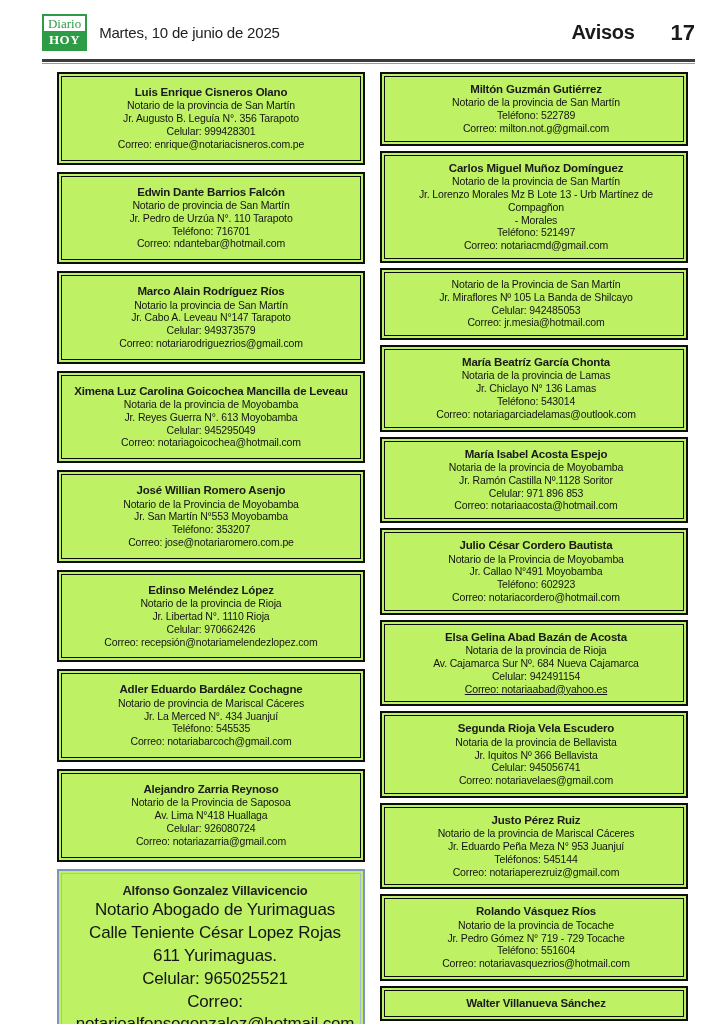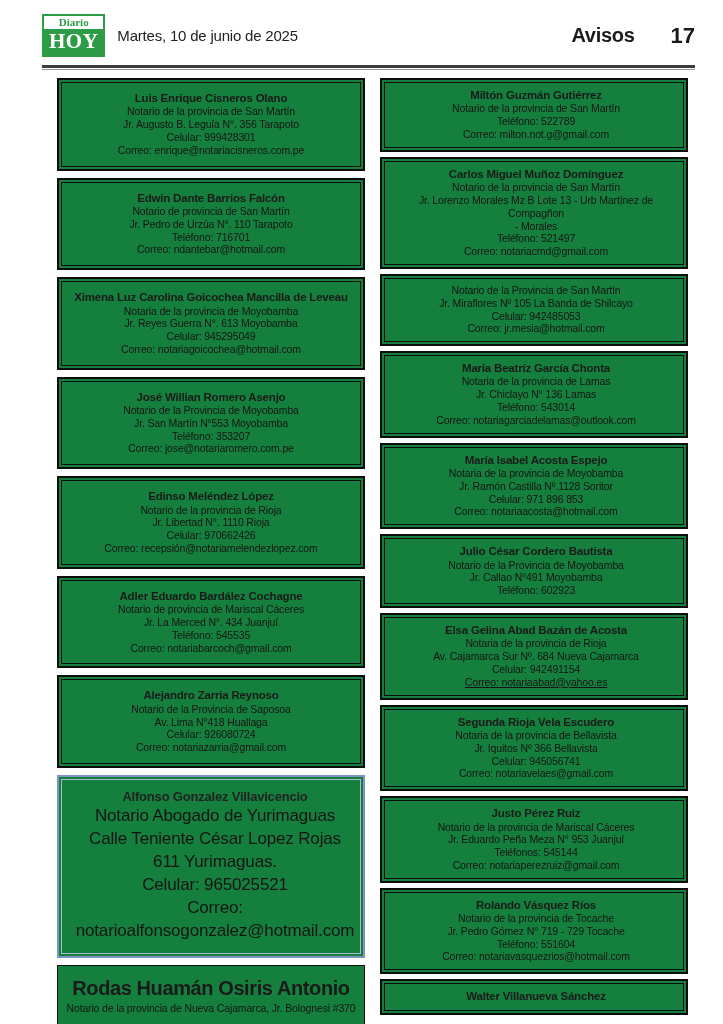--- a/index.html
+++ b/index.html
@@ -15,26 +15,26 @@
     display:flex;align-items:center;
     padding:14px 28px 6px 42px;
   }
   .logo{
     border:2px solid var(--brand-green,#2e9c47);
     display:inline-block;text-align:center;line-height:1;
     background:#fff;
   }
   .logo-top{
     display:block;color:var(--brand-green,#2e9c47);
-    font-size:11px;font-weight:bold;padding:1px 2px;
+    font-size:13px;font-weight:normal;padding:1px 2px;
     font-family:"Liberation Serif","DejaVu Serif",serif;
   }
   .logo-main{
     display:block;background:var(--brand-green,#2e9c47);color:#fff;
-    font-weight:bold;font-size:21px;padding:2px 5px 3px 5px;
+    font-weight:bold;font-size:13px;padding:2px 5px 3px 5px;
     font-family:"Liberation Serif","DejaVu Serif",serif;
     letter-spacing:.5px;
   }
   .header-date{font-size:15px;margin-left:12px;color:#222;letter-spacing:-.2px;}
   .header-right{margin-left:auto;display:flex;align-items:center;gap:36px;}
   .section-title{font-size:20px;font-weight:bold;letter-spacing:-.3px;}
   .page-number{font-size:22px;font-weight:bold;}
   .header-rule{height:3px;background:#3c3c3c;margin:2px 28px 0 42px;}
   .header-rule2{height:1px;background:#9a9a9a;margin:1px 28px 8px 42px;}
 
@@ -43,21 +43,21 @@
     display:flex;gap:15px;
     padding:0 0 0 57px;
   }
   .col{display:flex;flex-direction:column;width:308px;box-sizing:border-box;}
   .col-left{gap:7px;}
   .col-right{gap:5px;}
 
   .box{
     border:2px solid #0d0d0d;
     padding:2px;
-    background:#15803d;
+    background:#bef264;
     box-sizing:border-box;
   }
   .box-inner{
     border:1px solid #0d0d0d;
     padding:5px 1px 6px 5px;
     text-align:center;
   }
   .col-left .box-inner{padding:8px 5px 9px 5px;}
   .box-title{font-weight:bold;font-size:11.5px;letter-spacing:-.2px;line-height:1.25;}
   .box-line{font-size:10.5px;line-height:1.22;letter-spacing:-.15px;color:#141414;}
@@ -107,20 +107,29 @@
         <div class="box-inner">
           <div class="box-title">Edwin Dante Barrios Falcón</div>
           <div class="box-line">Notario de provincia de San Martín</div>
           <div class="box-line">Jr. Pedro de Urzúa N°. 110 Tarapoto</div>
           <div class="box-line">Teléfono: 716701</div>
           <div class="box-line">Correo: ndantebar@hotmail.com</div>
         </div>
       </div>
       <div class="box">
         <div class="box-inner">
+          <div class="box-title">Marco Alain Rodríguez Ríos</div>
+          <div class="box-line">Notario la provincia de San Martín</div>
+          <div class="box-line">Jr. Cabo A. Leveau N°147 Tarapoto</div>
+          <div class="box-line">Celular: 949373579</div>
+          <div class="box-line">Correo: notariarodriguezrios@gmail.com</div>
+        </div>
+      </div>
+      <div class="box">
+        <div class="box-inner">
           <div class="box-title">Ximena Luz Carolina Goicochea Mancilla de Leveau</div>
           <div class="box-line">Notaria de la provincia de Moyobamba</div>
           <div class="box-line">Jr. Reyes Guerra N°. 613 Moyobamba</div>
           <div class="box-line">Celular: 945295049</div>
           <div class="box-line">Correo: notariagoicochea@hotmail.com</div>
         </div>
       </div>
       <div class="box">
         <div class="box-inner">
           <div class="box-title">José Willian Romero Asenjo</div>
@@ -217,20 +226,21 @@
           <div class="box-line">Celular: 971 896 853</div>
           <div class="box-line">Correo: notariaacosta@hotmail.com</div>
         </div>
       </div>
       <div class="box">
         <div class="box-inner">
           <div class="box-title">Julio César Cordero Bautista</div>
           <div class="box-line">Notario de la Provincia de Moyobamba</div>
           <div class="box-line">Jr. Callao N°491 Moyobamba</div>
           <div class="box-line">Teléfono: 602923</div>
+          <div class="box-line">Correo: notariacordero@hotmail.com</div>
         </div>
       </div>
       <div class="box">
         <div class="box-inner">
           <div class="box-title">Elsa Gelina Abad Bazán de Acosta</div>
           <div class="box-line">Notaria de la provincia de Rioja</div>
           <div class="box-line">Av. Cajamarca Sur Nº. 684 Nueva Cajamarca</div>
           <div class="box-line">Celular: 942491154</div>
           <div class="box-line underline">Correo: notariaabad@yahoo.es</div>
         </div>

